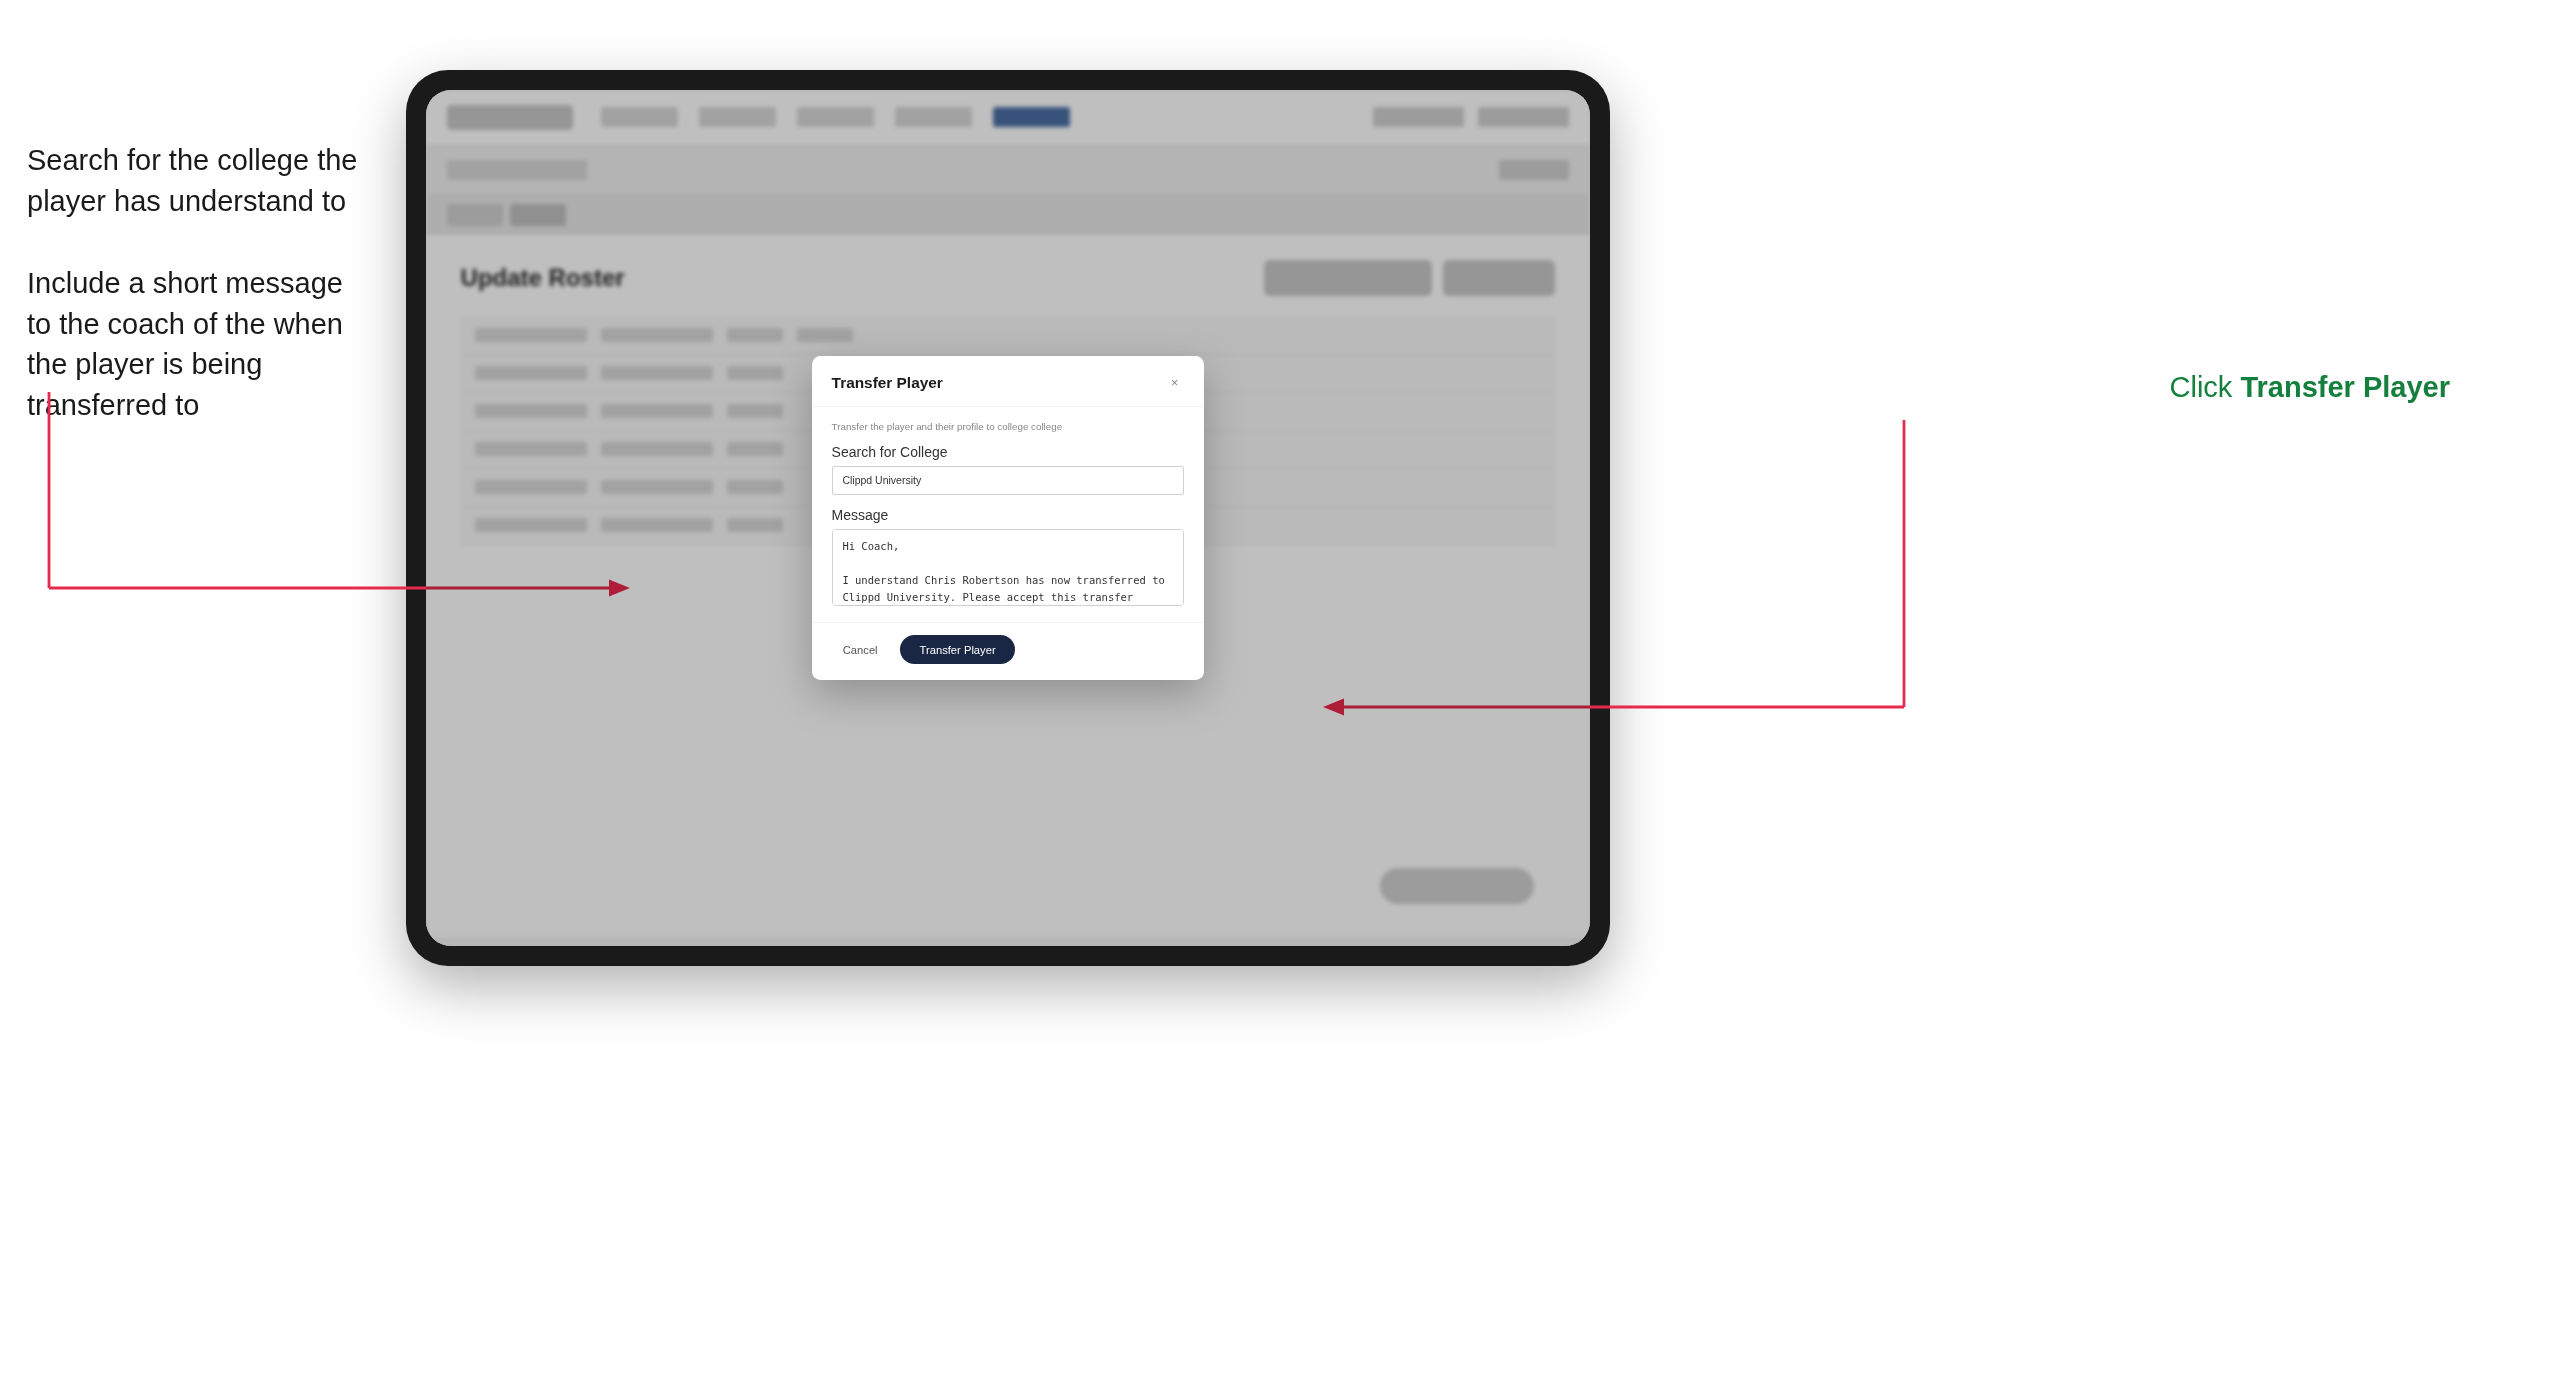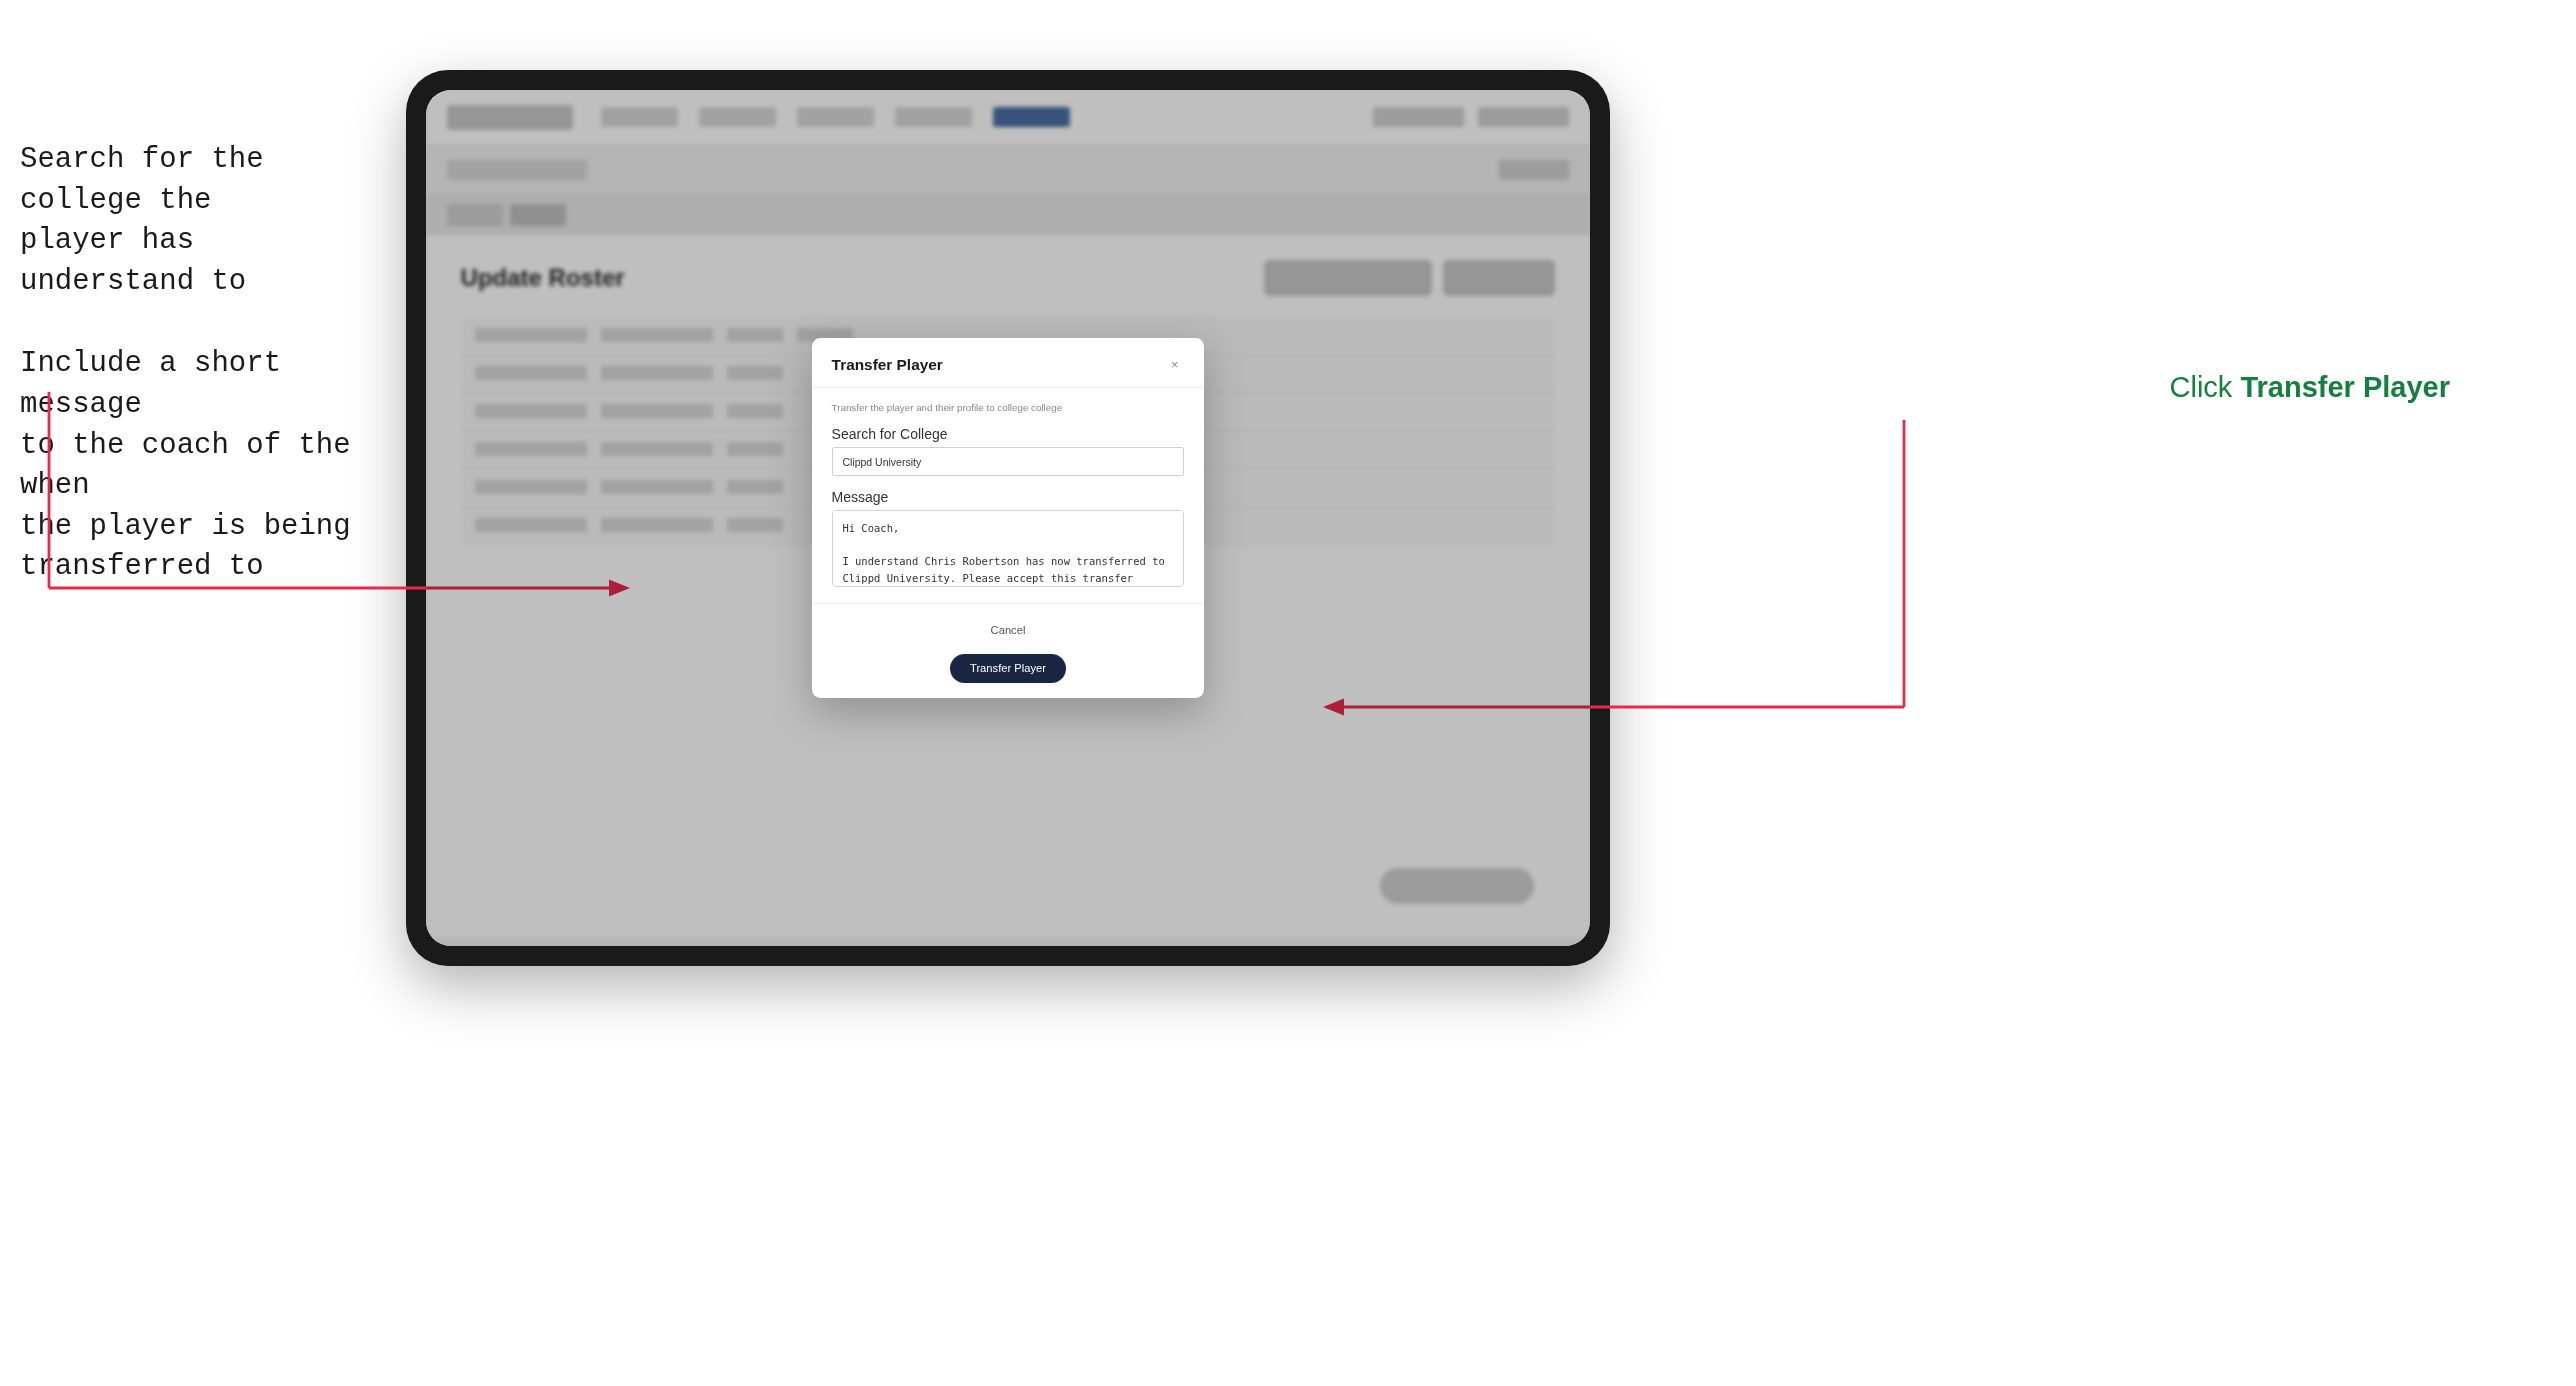--- a/index.html
+++ b/index.html
@@ -8,24 +8,23 @@
       font-family: -apple-system, BlinkMacSystemFont, 'Segoe UI', Helvetica, Arial, sans-serif;
       width: 2576px;
       height: 1386px;
       position: relative;
       overflow: hidden;
     }
 
     
     .annotation-left {
       position: absolute;
-      left: 20px;
+      left: 27px;
       top: 140px;
       width: 364px;
-      font-family: Liberation Mono, monospace;
     }
     .annotation-text {
       font-size: 29px;
       line-height: 1.4;
       color: #1a1a1a;
       margin-bottom: 42px;
     }
 
     
     .annotation-right {
@@ -276,26 +275,25 @@
       border-radius: 4px;
       padding: 8.4px 9.8px;
       font-size: 10.5px;
       color: #333;
       resize: none;
       background: #fff;
       line-height: 1.6;
     }
     .modal-footer {
       display: flex;
-      justify-content: space-between;
+      justify-content: flex-start;
       align-items: center;
       padding: 12.6px 19.6px 15.4px;
       gap: 11.2px;
       border-top: 0.7px solid #f0f0f0;
-      flex-direction: column;
     }
     .btn-cancel {
       background: none;
       border: none;
       font-size: 11.2px;
       color: #555;
       cursor: pointer;
       padding: 7px 11.2px;
     }
     .btn-transfer {

